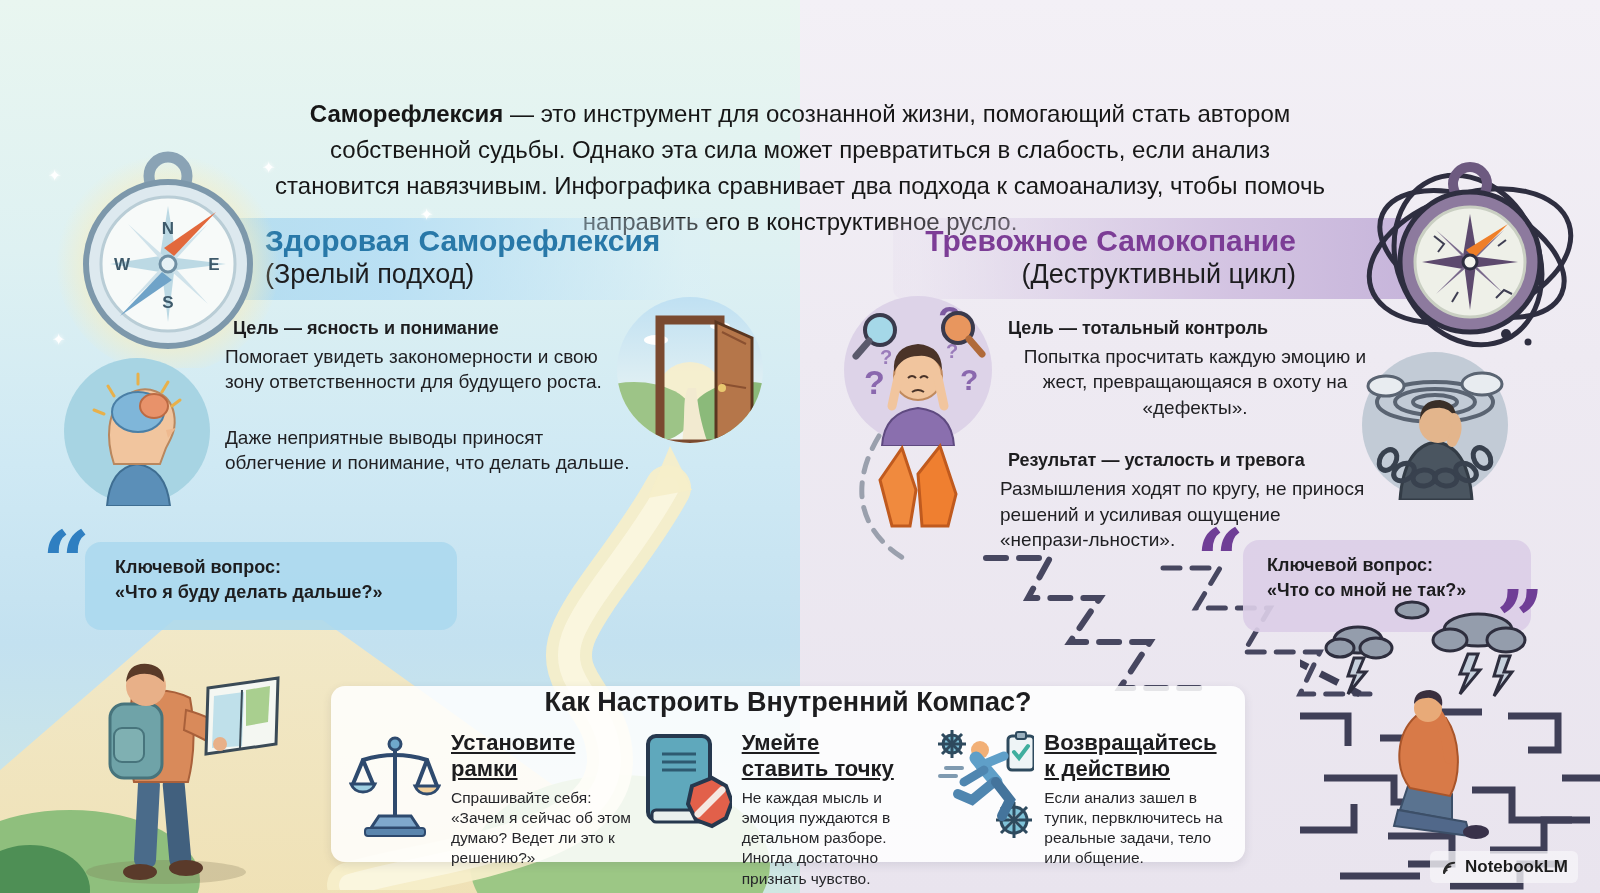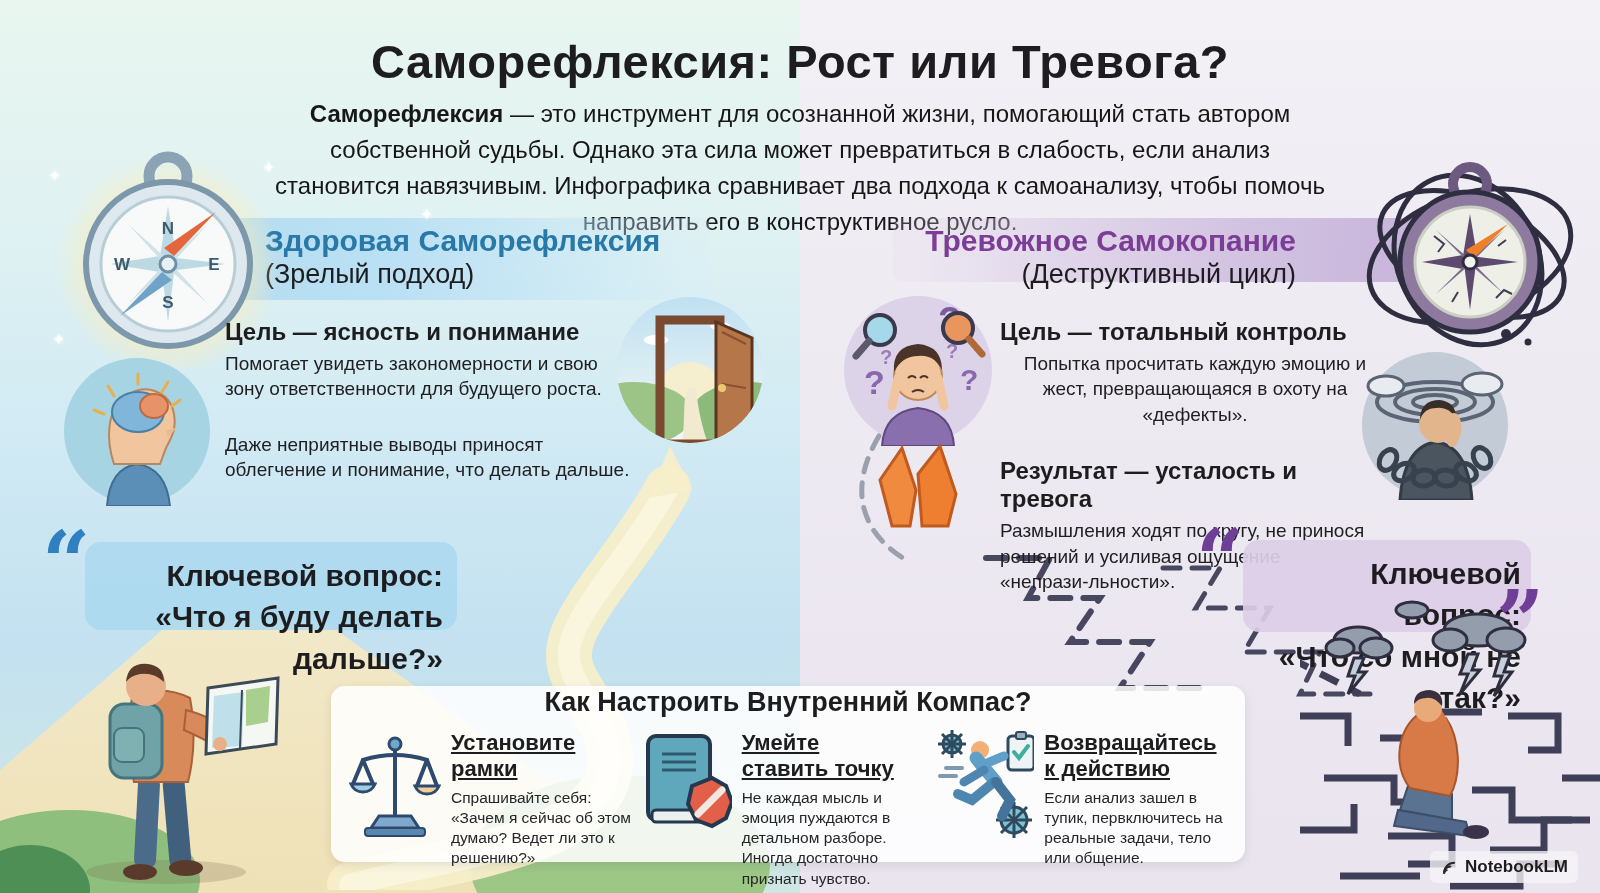--- a/index.html
+++ b/index.html
@@ -18,33 +18,33 @@
   .hill-a{left:-60px;top:810px;width:260px;height:140px;background:#8fbf7d;}
   .hill-b{left:470px;top:775px;width:300px;height:180px;background:#9cc785;}
   .hill-c{left:-30px;top:845px;width:120px;height:90px;background:#4e8f55;}
   
   .title{left:0;top:34px;width:1600px;text-align:center;font-size:47px;font-weight:bold;letter-spacing:.5px;}
   .intro{left:270px;top:96px;width:1060px;text-align:center;font-size:24px;line-height:1.5;color:#171717;}
   
   .band-left{left:213px;top:218px;width:497px;height:82px;border-radius:10px;
     background:linear-gradient(90deg,rgba(148,205,236,.55),rgba(182,222,244,.9) 35%,rgba(214,238,250,.25) 95%);}
   .band-left .inner{padding:6px 0 0 52px;}
-  .band-right{left:893px;top:218px;width:565px;height:64px;border-radius:10px;
+  .band-right{left:893px;top:218px;width:565px;height:81px;border-radius:10px;
     background:linear-gradient(270deg,rgba(181,158,208,.75),rgba(208,191,224,.9) 40%,rgba(223,212,234,.2) 96%);}
   .band-right .inner{padding:6px 162px 0 0;text-align:right;}
   .band-h{font-size:30px;font-weight:bold;line-height:1.15;}
   .band-h.blue{color:#2878a8;}
   .band-h.purple{color:#7c3d96;}
   .band-s{font-size:27px;line-height:1.15;color:#1d1d1f;}
   
   .col-text{width:420px;}
-  .sec-title{font-size:24px;font-weight:bold;margin:0 0 5px 0;}
+  .sec-title{font-size:18px;font-weight:bold;margin:0 0 5px 8px;}
   .sec-body{font-size:19px;line-height:1.34;margin:0 0 30px 0;color:#1f1f22;}
   
-  .qbox{border-radius:16px;font-size:30px;font-weight:bold;line-height:1.38;text-align:right;}
+  .qbox{border-radius:16px;font-size:18px;font-weight:bold;line-height:1.38;}
   .qbox-left{left:85px;top:542px;width:372px;height:88px;background:rgba(171,216,238,.88);padding:13px 14px 0 30px;box-sizing:border-box;}
   .qbox-right{left:1243px;top:540px;width:288px;height:92px;background:rgba(219,206,231,.92);padding:13px 10px 0 24px;box-sizing:border-box;}
   .qmark{font-family:"DejaVu Serif",serif;font-weight:bold;font-size:84px;line-height:.8;}
   .qmark.blue{color:#2f7fc1;}
   .qmark.purple{color:#6f3e96;}
   
   .panel{left:331px;top:686px;width:914px;height:176px;background:rgba(255,255,255,.86);
     border-radius:14px;box-shadow:0 3px 10px rgba(60,60,80,.12);}
   .panel-title{text-align:center;font-size:27px;font-weight:bold;margin-top:1px;}
   .panel-items{display:flex;margin-top:10px;padding:0 18px;}
@@ -73,21 +73,20 @@
   <div class="abs hill hill-a"></div>
   <div class="abs hill hill-b"></div>
   <div class="abs hill hill-c"></div>
 
   <svg class="abs" style="left:280px;top:430px;" width="440" height="460">
     <path d="M70,455 C150,430 330,420 330,330 C330,270 270,255 295,200 C315,158 355,118 388,58" fill="none" stroke="#f6eec9" stroke-width="46" stroke-linecap="round" opacity="0.95"></path>
     <path d="M70,455 C150,430 330,420 330,330 C330,270 270,255 295,200 C315,158 355,118 388,58" fill="none" stroke="#fbf6e0" stroke-width="22" stroke-linecap="round" opacity="0.9"></path>
     <polygon points="368,68 412,60 390,16" fill="#f6eec9" opacity="0.95"></polygon>
   </svg>
 
-  <div class="abs title">Саморефлексия: Рост или Тревога?</div>
   <div class="abs intro">
     <b>Саморефлексия</b><span> — это инструмент для осознанной жизни, помогающий стать автором собственной судьбы. Однако эта сила может превратиться в слабость, если анализ становится навязчивым. Инфографика сравнивает два подхода к самоанализу, чтобы помочь направить его в конструктивное русло.</span>
   </div>
 
   <div class="abs band-left">
     <div class="inner">
       <div class="band-h blue">Здоровая Саморефлексия</div>
       <div class="band-s">(Зрелый подход)</div>
     </div>
   </div>

